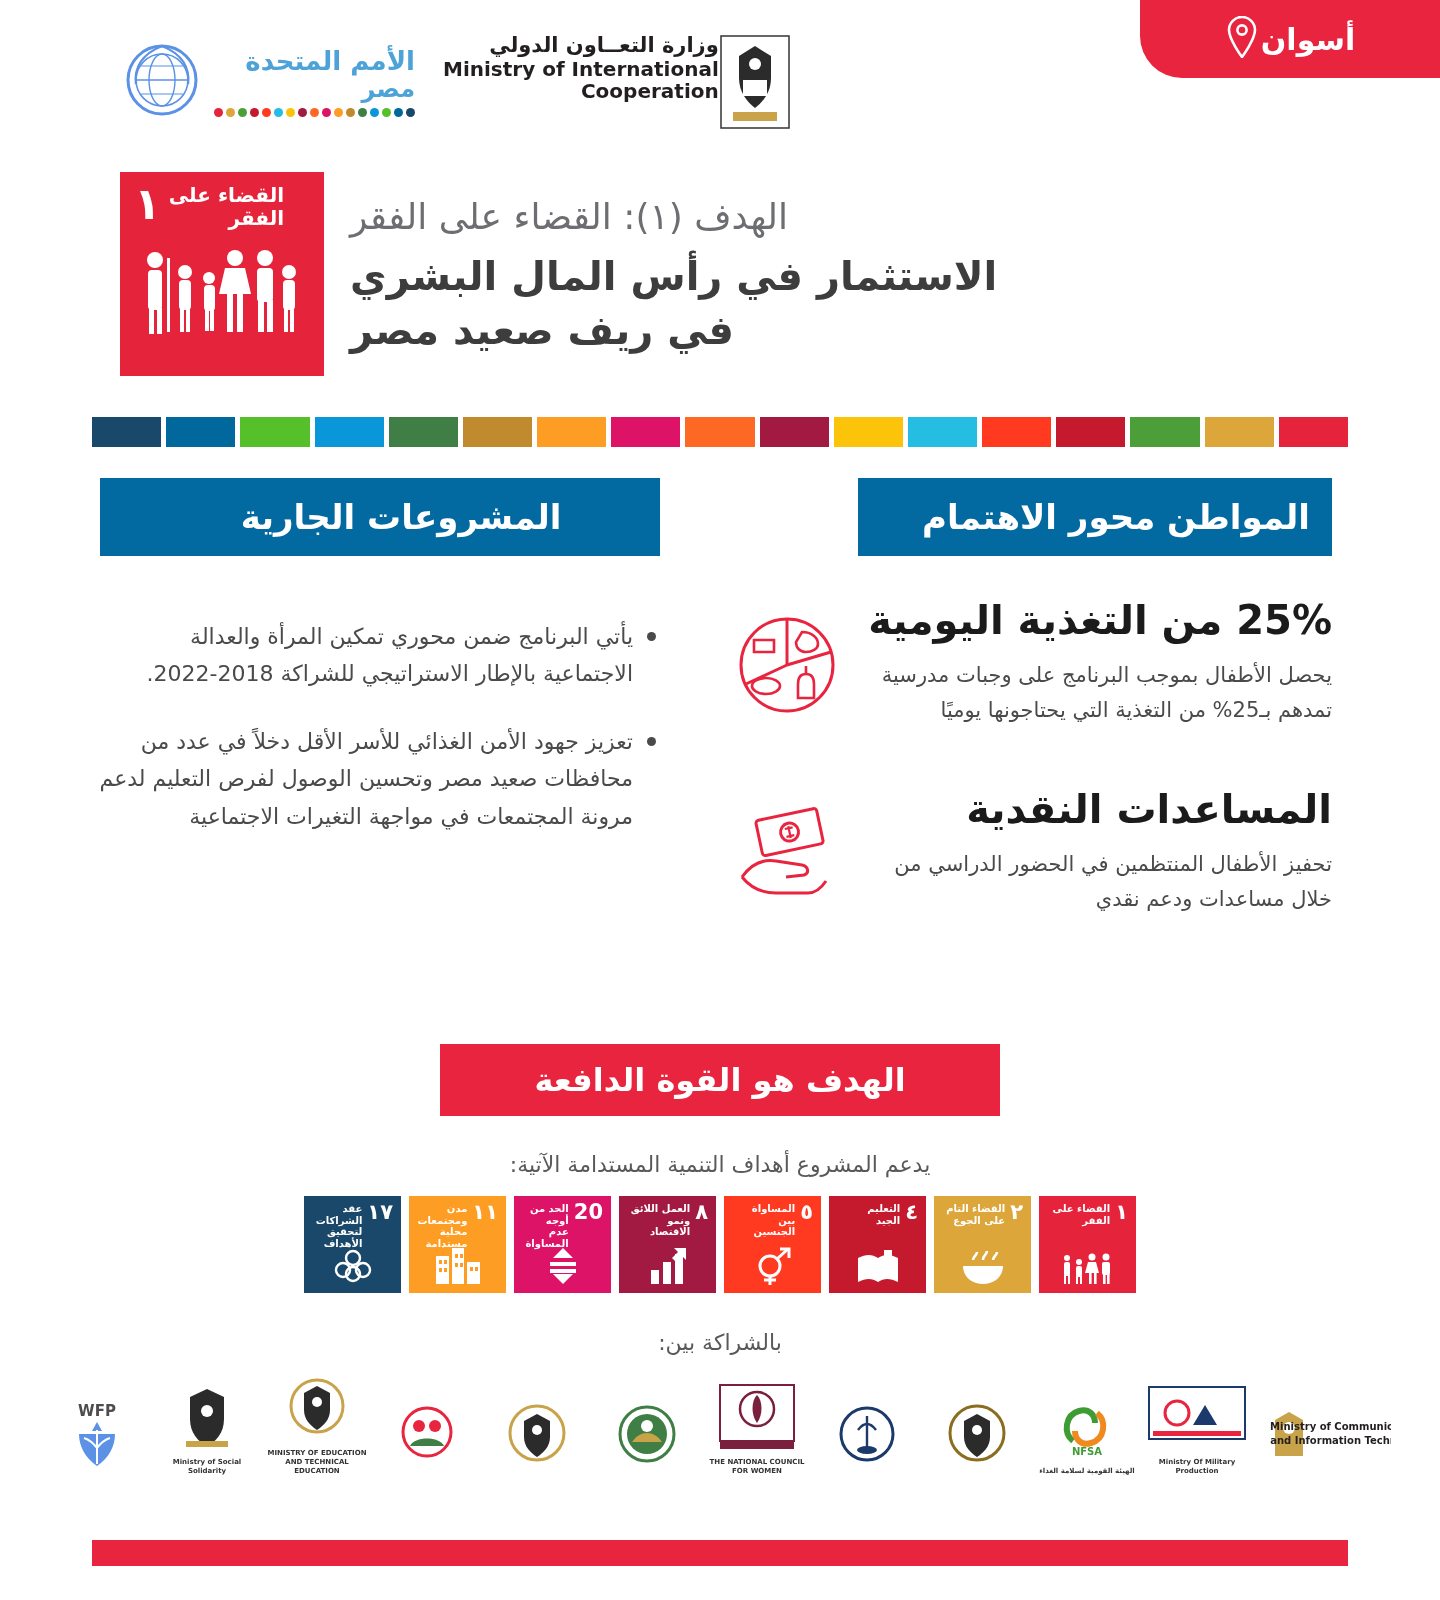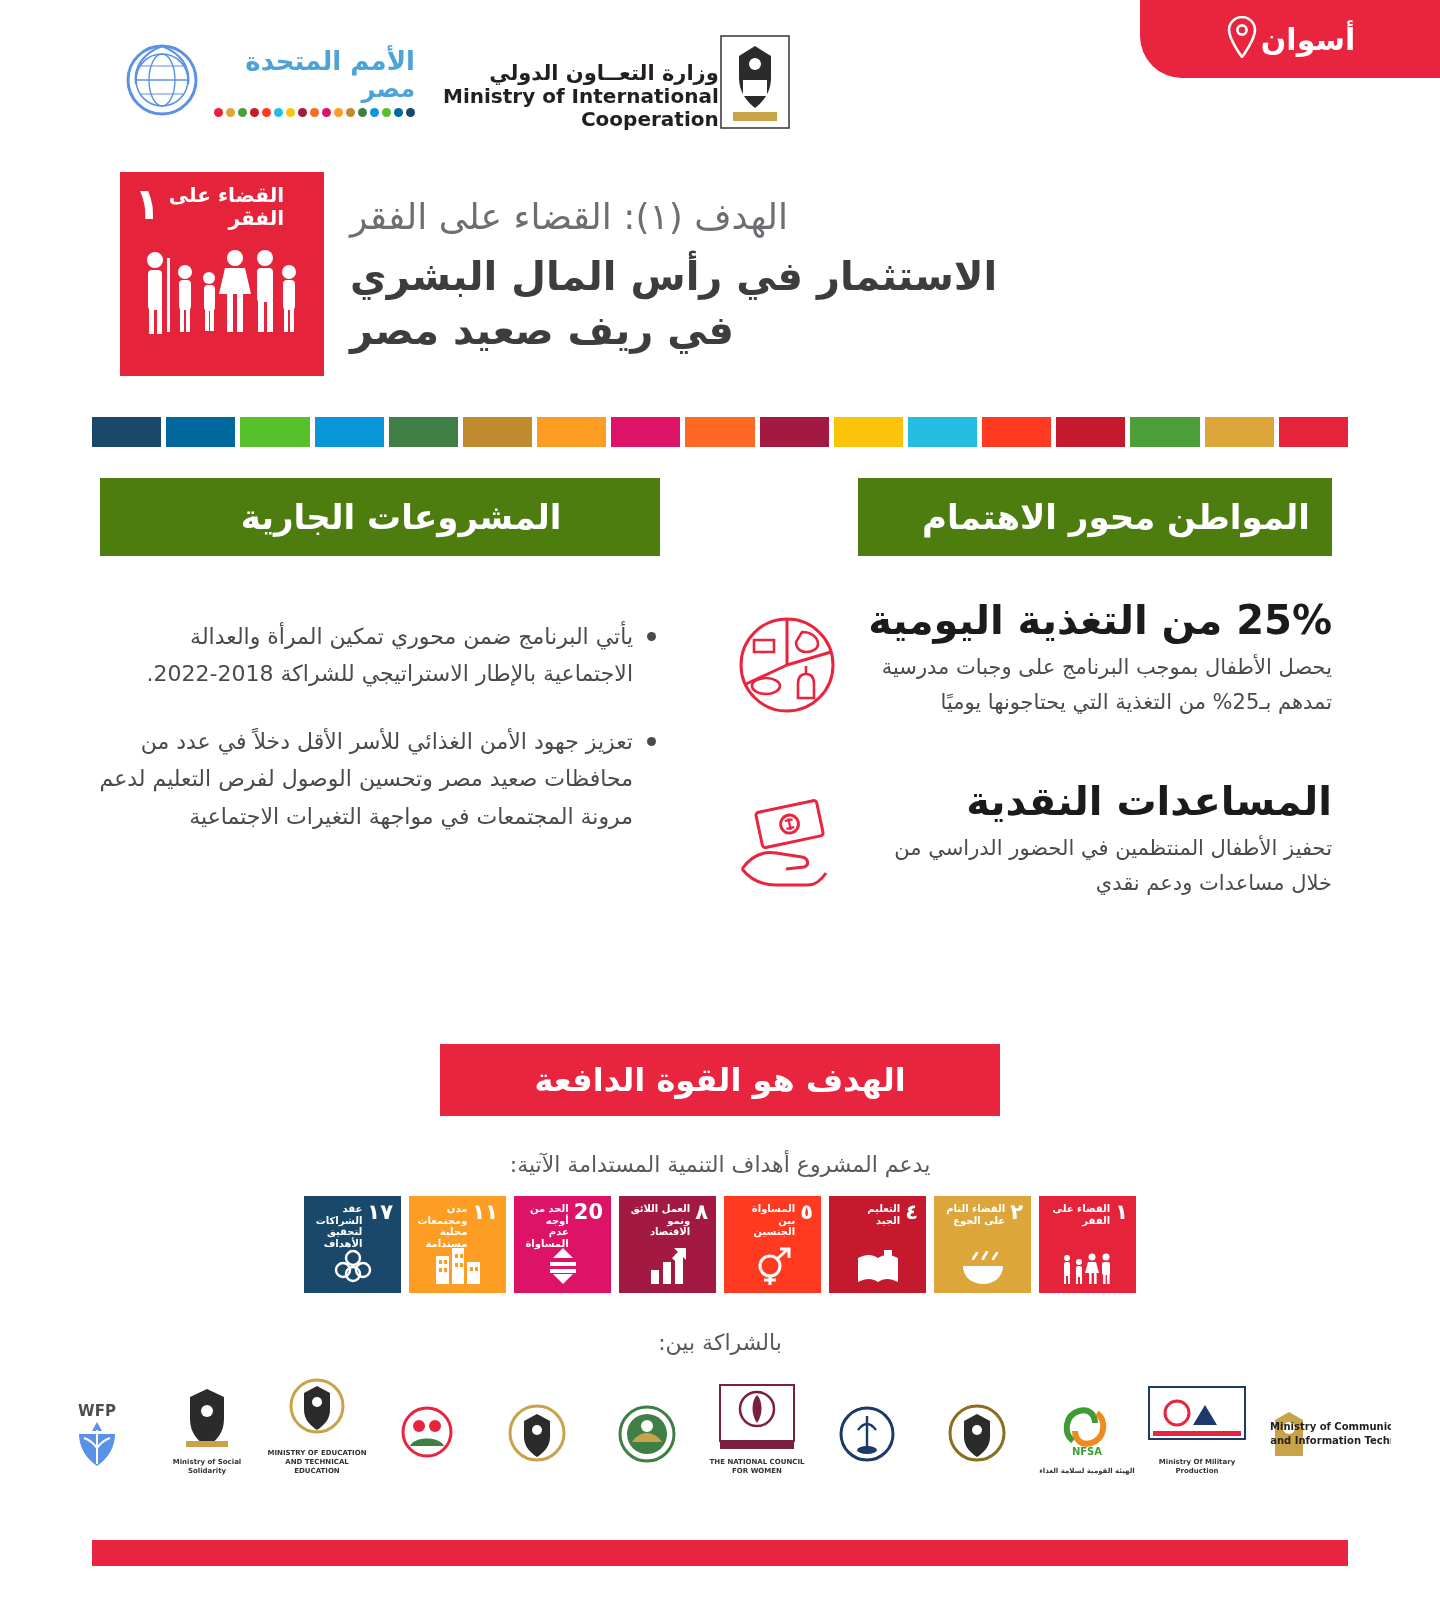--- a/index.html
+++ b/index.html
@@ -38,21 +38,21 @@
     display: flex; align-items: center; gap: 28px;
     direction: ltr;
   }
   .un-block { display: flex; flex-direction: row-reverse; align-items: center; gap: 10px; }
   .un-text { text-align: right; line-height: 1.1; }
   .un-text .l1 { color: #4da3d8; font-size: 26px; font-weight: bold; }
   .un-text .l2 { color: #4da3d8; font-size: 24px; font-weight: bold; }
   .sdg-dots { display: flex; gap: 3px; margin-top: 6px; justify-content: flex-end; }
   .sdg-dots span { width: 9px; height: 9px; border-radius: 50%; display: block; }
 
-  .moic { display: flex; align-items: flex-end; }
+  .moic { display: flex; align-items: flex-start; }
   .moic-text { text-align: right; line-height: 1.12; color: #231f20; }
   .moic-text .ar { font-size: 21px; font-weight: bold; direction: rtl; }
   .moic-text .en1 { font-size: 20px; font-weight: bold; }
   .moic-text .en2 { font-size: 20px; font-weight: bold; }
   .eagle {
     width: 72px; height: 96px;
     display: flex; align-items: center; justify-content: center;
   }
 
   
@@ -80,40 +80,40 @@
   .strip {
     position: absolute; top: 417px; left: 92px;
     width: 1256px; height: 30px;
     display: flex; gap: 5px;
   }
   .strip div { flex: 1 1 auto; height: 30px; }
 
   
   .sec-head {
     position: absolute;
-    background: #4d7c0f; color: #fff;
+    background: #0369a1; color: #fff;
     display: flex; align-items: center; justify-content: center;
     font-size: 34px; font-weight: bold; padding-left: 42px;
   }
   .sec-head.right { top: 478px; right: 108px; width: 474px; height: 78px; }
   .sec-head.left  { top: 478px; left: 100px;  width: 560px; height: 78px; }
 
   
   .right-col {
     position: absolute; top: 596px; right: 108px; width: 600px;
     direction: rtl; text-align: right;
   }
   .blk { position: relative; margin-bottom: 46px; }
   .blk .b-title {
     font-size: 40px; font-weight: bold; color: #1b1b1b;
     padding-left: 120px; line-height: 1.2;
   }
   .blk .b-body {
     font-size: 21px; color: #4a4a4a; line-height: 1.65;
-    padding-left: 130px; margin-top: 6px;
+    padding-left: 130px; margin-top: 14px;
   }
   .blk .b-icon {
     position: absolute; left: 0; top: 14px;
     width: 110px; height: 110px;
   }
 
   
   .left-col {
     position: absolute; top: 618px; left: 96px; width: 560px;
     direction: rtl; text-align: right;

